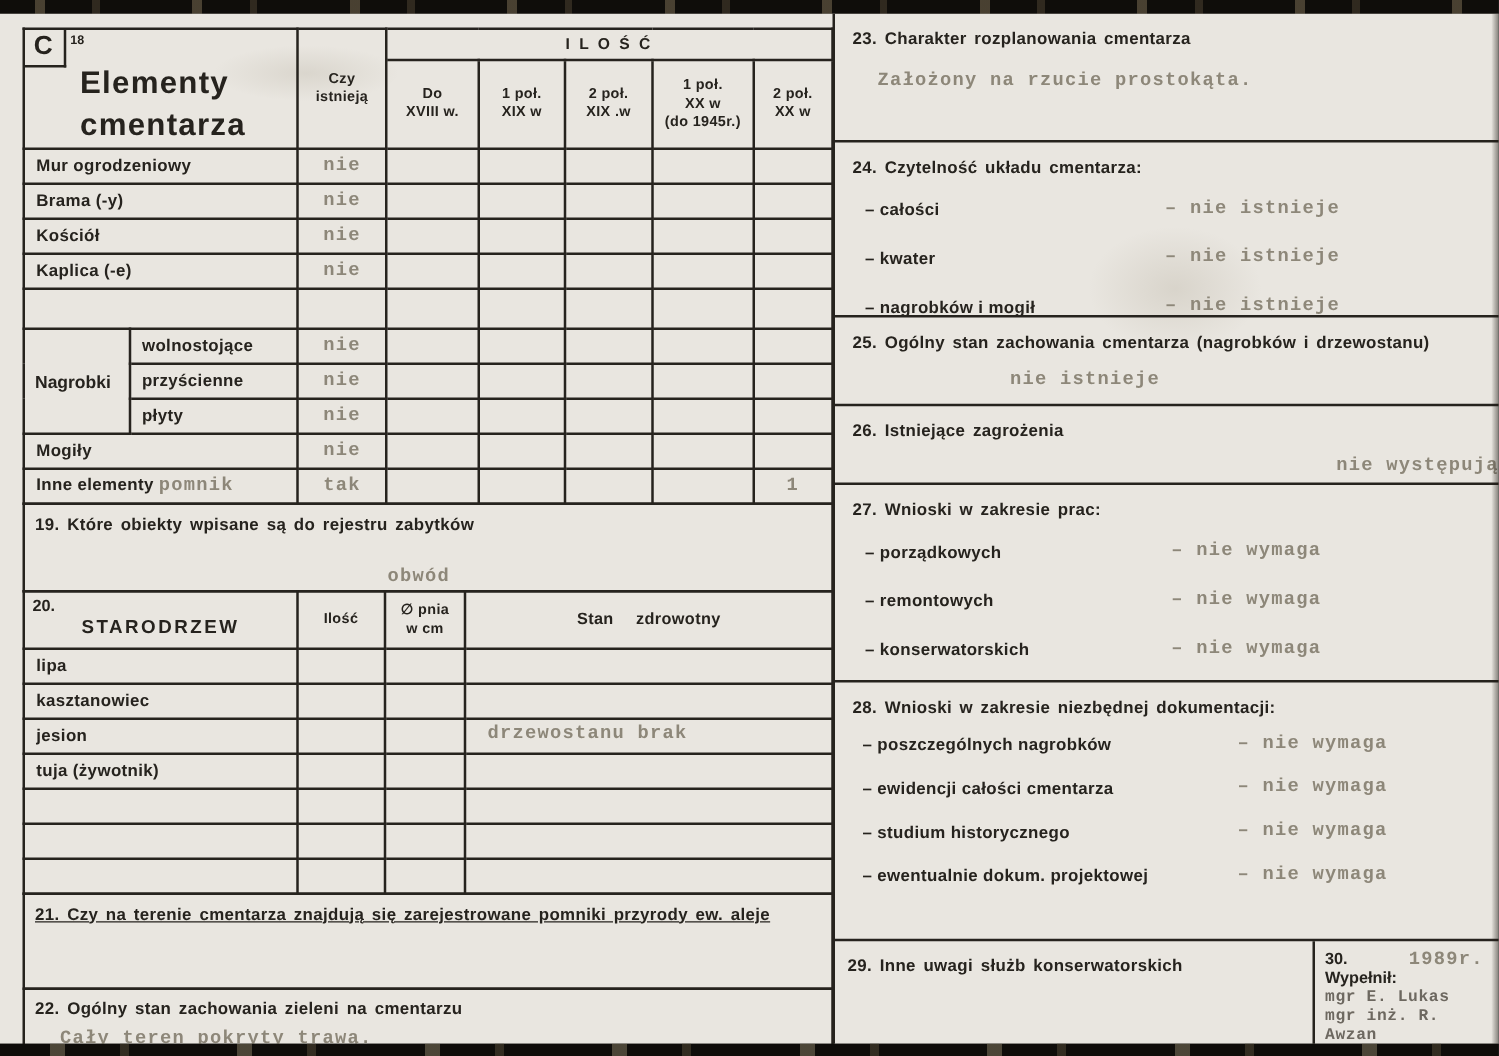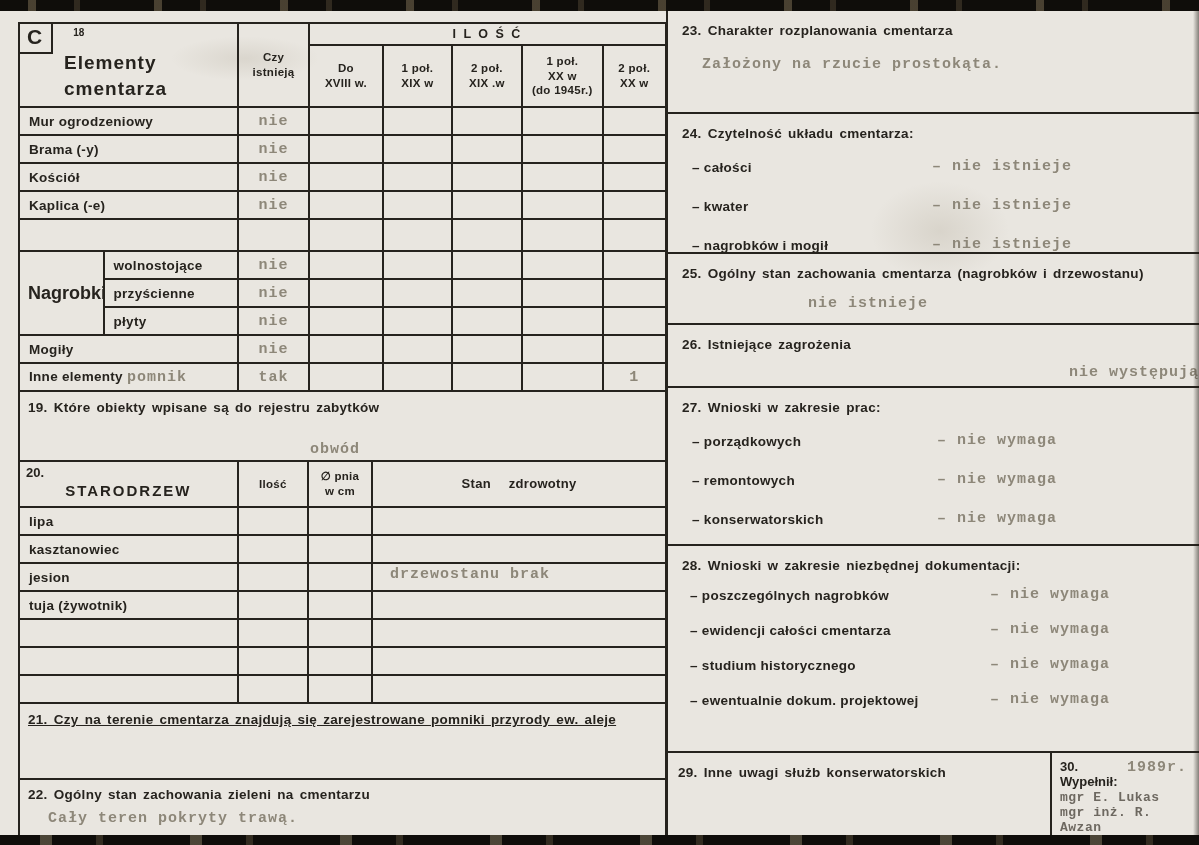--- a/index.html
+++ b/index.html
@@ -30,28 +30,28 @@
           font-size:15px; font-weight:700; letter-spacing:1px; }
 
   
   .left-col{ position:absolute; left:18px; top:11px; width:649px; }
   table{ width:100%; border-collapse:collapse; table-layout:fixed; }
   td{ border:2px solid var(--ink); overflow:hidden; vertical-align:middle; }
   .hr1{ height:22px; } .hr2{ height:62px; } .dr{ height:28px; } .sp{ height:32px; }
   .head{ font-weight:700; font-size:11.5px; text-align:center; line-height:1.3; letter-spacing:.3px; }
   .qty{ letter-spacing:2px; font-size:12.5px; }
   .lbl{ font-size:13.5px; font-weight:700; padding-left:9px; letter-spacing:.3px; text-align:left; }
-  .grp{ font-size:18px; font-weight:700; padding-left:8px; }
+  .grp{ font-size:14px; font-weight:700; padding-left:8px; }
   .ctr{ text-align:center; }
   .title-cell{ position:relative; vertical-align:top; }
   .corner{ position:absolute; top:0; left:0; display:flex; }
   .c-letter{ font-size:21px; font-weight:700; padding:1px 9px 3px 7px;
              border-right:2px solid var(--ink); border-bottom:2px solid var(--ink); }
-  .c-num{ font-size:10px; font-weight:700; padding:3px 0 0 20px; }
-  .tbl-title{ margin:26px 0 0 44px; font-size:19px; font-weight:700; letter-spacing:1px; line-height:1.35; }
+  .c-num{ font-size:10px; font-weight:700; padding:3px 0 0 3px; }
+  .tbl-title{ margin:26px 0 0 44px; font-size:25px; font-weight:700; letter-spacing:1px; line-height:1.35; }
   .sec19{ position:relative; height:72px; border:2px solid var(--ink); margin-top:-2px; }
   .sec-label{ font-weight:700; font-size:13.5px; letter-spacing:.3px; word-spacing:2px; }
   .sec19 .sec-label{ padding:8px 0 0 8px; }
   .obwod{ position:absolute; left:290px; bottom:2px; }
   .st-wrap{ position:relative; margin-top:-2px; }
   .sh{ height:46px;margin-left:24px; }
   .st-title-cell{ position:relative; }
   .st-num{ position:absolute; top:3px; left:6px; font-size:13px; font-weight:700; }
   .st-title{ display:block; text-align:center; font-size:15px; font-weight:700; letter-spacing:2px; margin-top:12px; }
   .health{ word-spacing:14px; font-size:13px; }

